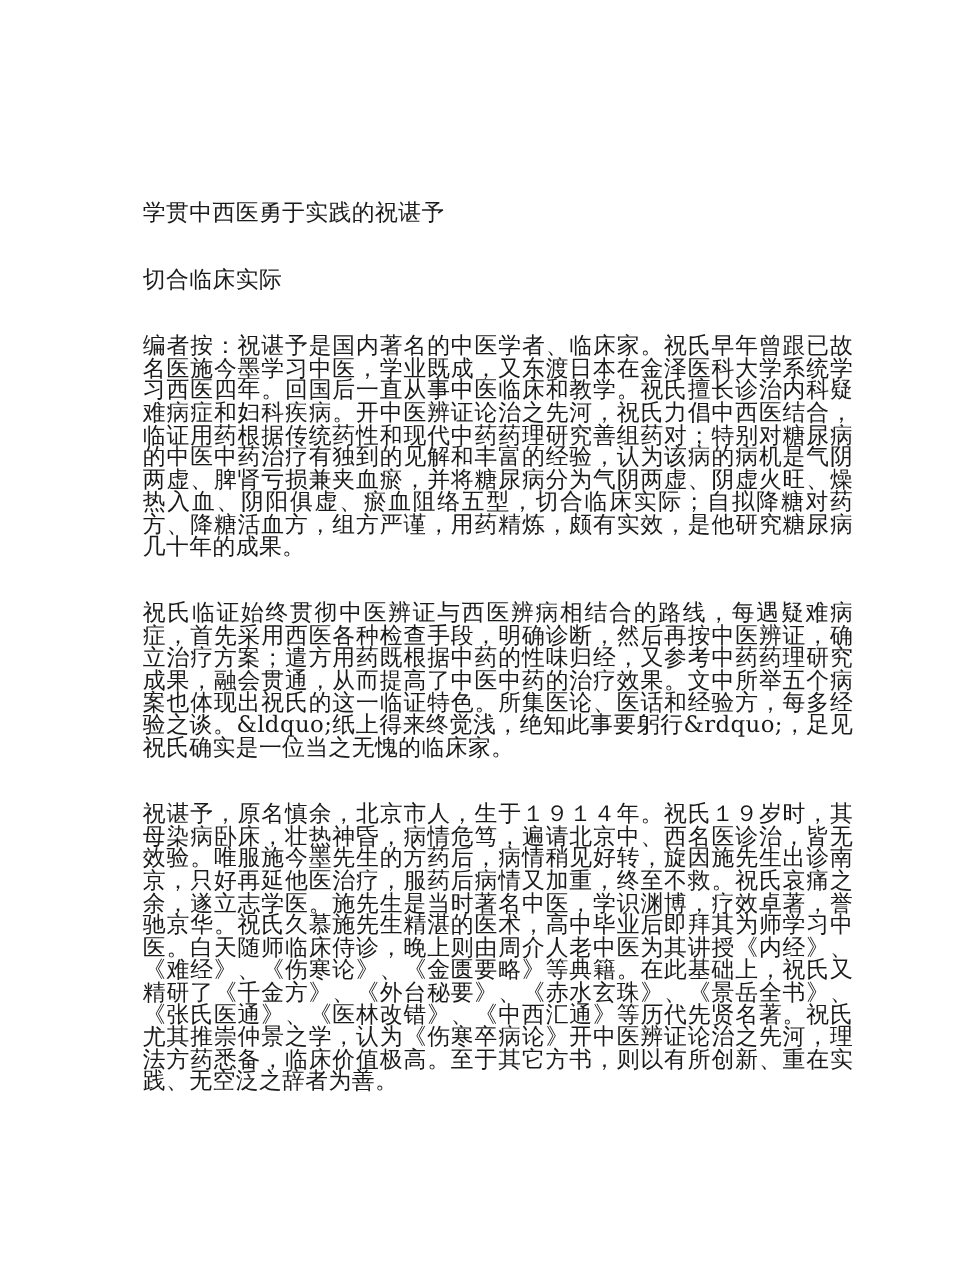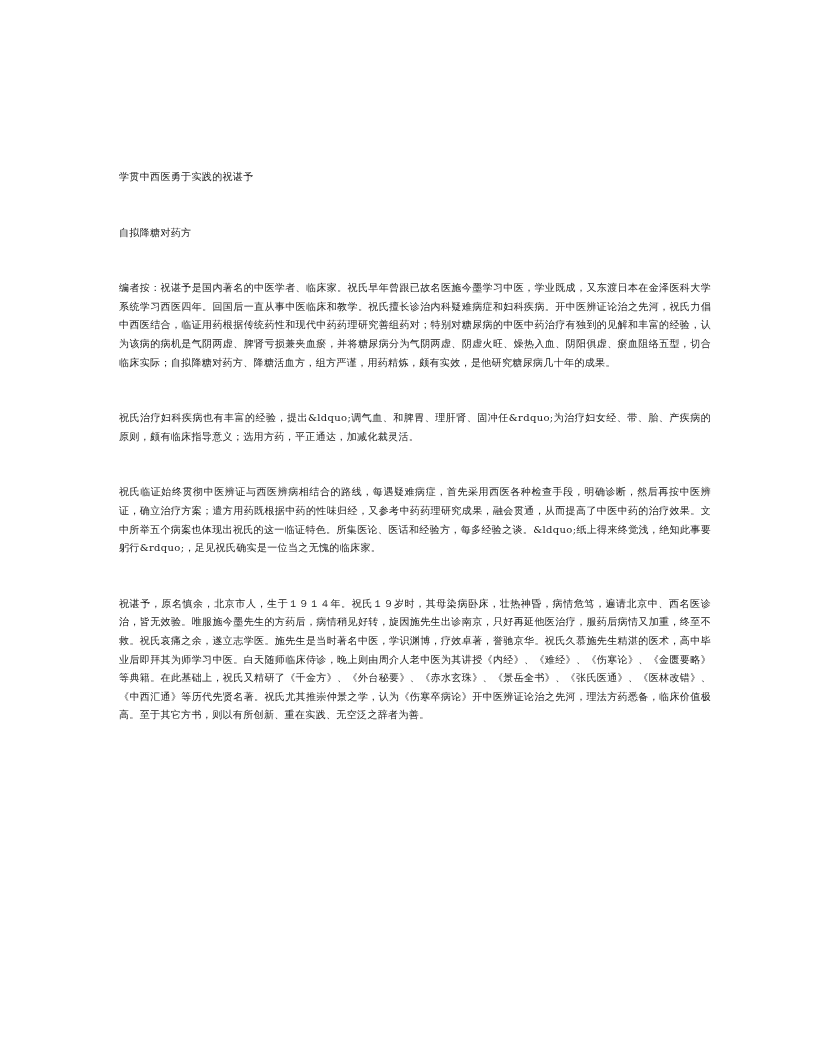--- a/index.html
+++ b/index.html
@@ -16,34 +16,33 @@
       color: #1a1a1a;
     }
     .page {
       position: absolute;
       left: 119px;
       top: 168px;
       width: 592px;
     }
     .para {
       margin: 0;
-      font-size: 10px;
+      font-size: 19px;
       line-height: 18.6px;
       letter-spacing: 0.35px;
       text-align: justify;
       word-break: break-all;
       white-space: normal;
     }
     .gap {
       margin-bottom: 37px;
     }
   </style>
 </head>
 <body>
 
 <div class="page">
   <p class="para gap">学贯中西医勇于实践的祝谌予</p>
-  <p class="para gap">自拟降糖对药方</p>
+  <p class="para gap">切合临床实际</p>
   <p class="para gap">编者按：祝谌予是国内著名的中医学者、临床家。祝氏早年曾跟已故名医施今墨学习中医，学业既成，又东渡日本在金泽医科大学系统学习西医四年。回国后一直从事中医临床和教学。祝氏擅长诊治内科疑难病症和妇科疾病。开中医辨证论治之先河，祝氏力倡中西医结合，临证用药根据传统药性和现代中药药理研究善组药对；特别对糖尿病的中医中药治疗有独到的见解和丰富的经验，认为该病的病机是气阴两虚、脾肾亏损兼夹血瘀，并将糖尿病分为气阴两虚、阴虚火旺、燥热入血、阴阳俱虚、瘀血阻络五型，切合临床实际；自拟降糖对药方、降糖活血方，组方严谨，用药精炼，颇有实效，是他研究糖尿病几十年的成果。</p>
-  <p class="para gap">祝氏治疗妇科疾病也有丰富的经验，提出&amp;ldquo;调气血、和脾胃、理肝肾、固冲任&amp;rdquo;为治疗妇女经、带、胎、产疾病的原则，颇有临床指导意义；选用方药，平正通达，加减化裁灵活。</p>
   <p class="para gap">祝氏临证始终贯彻中医辨证与西医辨病相结合的路线，每遇疑难病症，首先采用西医各种检查手段，明确诊断，然后再按中医辨证，确立治疗方案；遣方用药既根据中药的性味归经，又参考中药药理研究成果，融会贯通，从而提高了中医中药的治疗效果。文中所举五个病案也体现出祝氏的这一临证特色。所集医论、医话和经验方，每多经验之谈。&amp;ldquo;纸上得来终觉浅，绝知此事要躬行&amp;rdquo;，足见祝氏确实是一位当之无愧的临床家。</p>
   <p class="para">祝谌予，原名慎余，北京市人，生于１９１４年。祝氏１９岁时，其母染病卧床，壮热神昏，病情危笃，遍请北京中、西名医诊治，皆无效验。唯服施今墨先生的方药后，病情稍见好转，旋因施先生出诊南京，只好再延他医治疗，服药后病情又加重，终至不救。祝氏哀痛之余，遂立志学医。施先生是当时著名中医，学识渊博，疗效卓著，誉驰京华。祝氏久慕施先生精湛的医术，高中毕业后即拜其为师学习中医。白天随师临床侍诊，晚上则由周介人老中医为其讲授《内经》、《难经》、《伤寒论》、《金匮要略》等典籍。在此基础上，祝氏又精研了《千金方》、《外台秘要》、《赤水玄珠》、《景岳全书》、《张氏医通》、《医林改错》、《中西汇通》等历代先贤名著。祝氏尤其推崇仲景之学，认为《伤寒卒病论》开中医辨证论治之先河，理法方药悉备，临床价值极高。至于其它方书，则以有所创新、重在实践、无空泛之辞者为善。</p>
 </div>
 
 </body></html>

